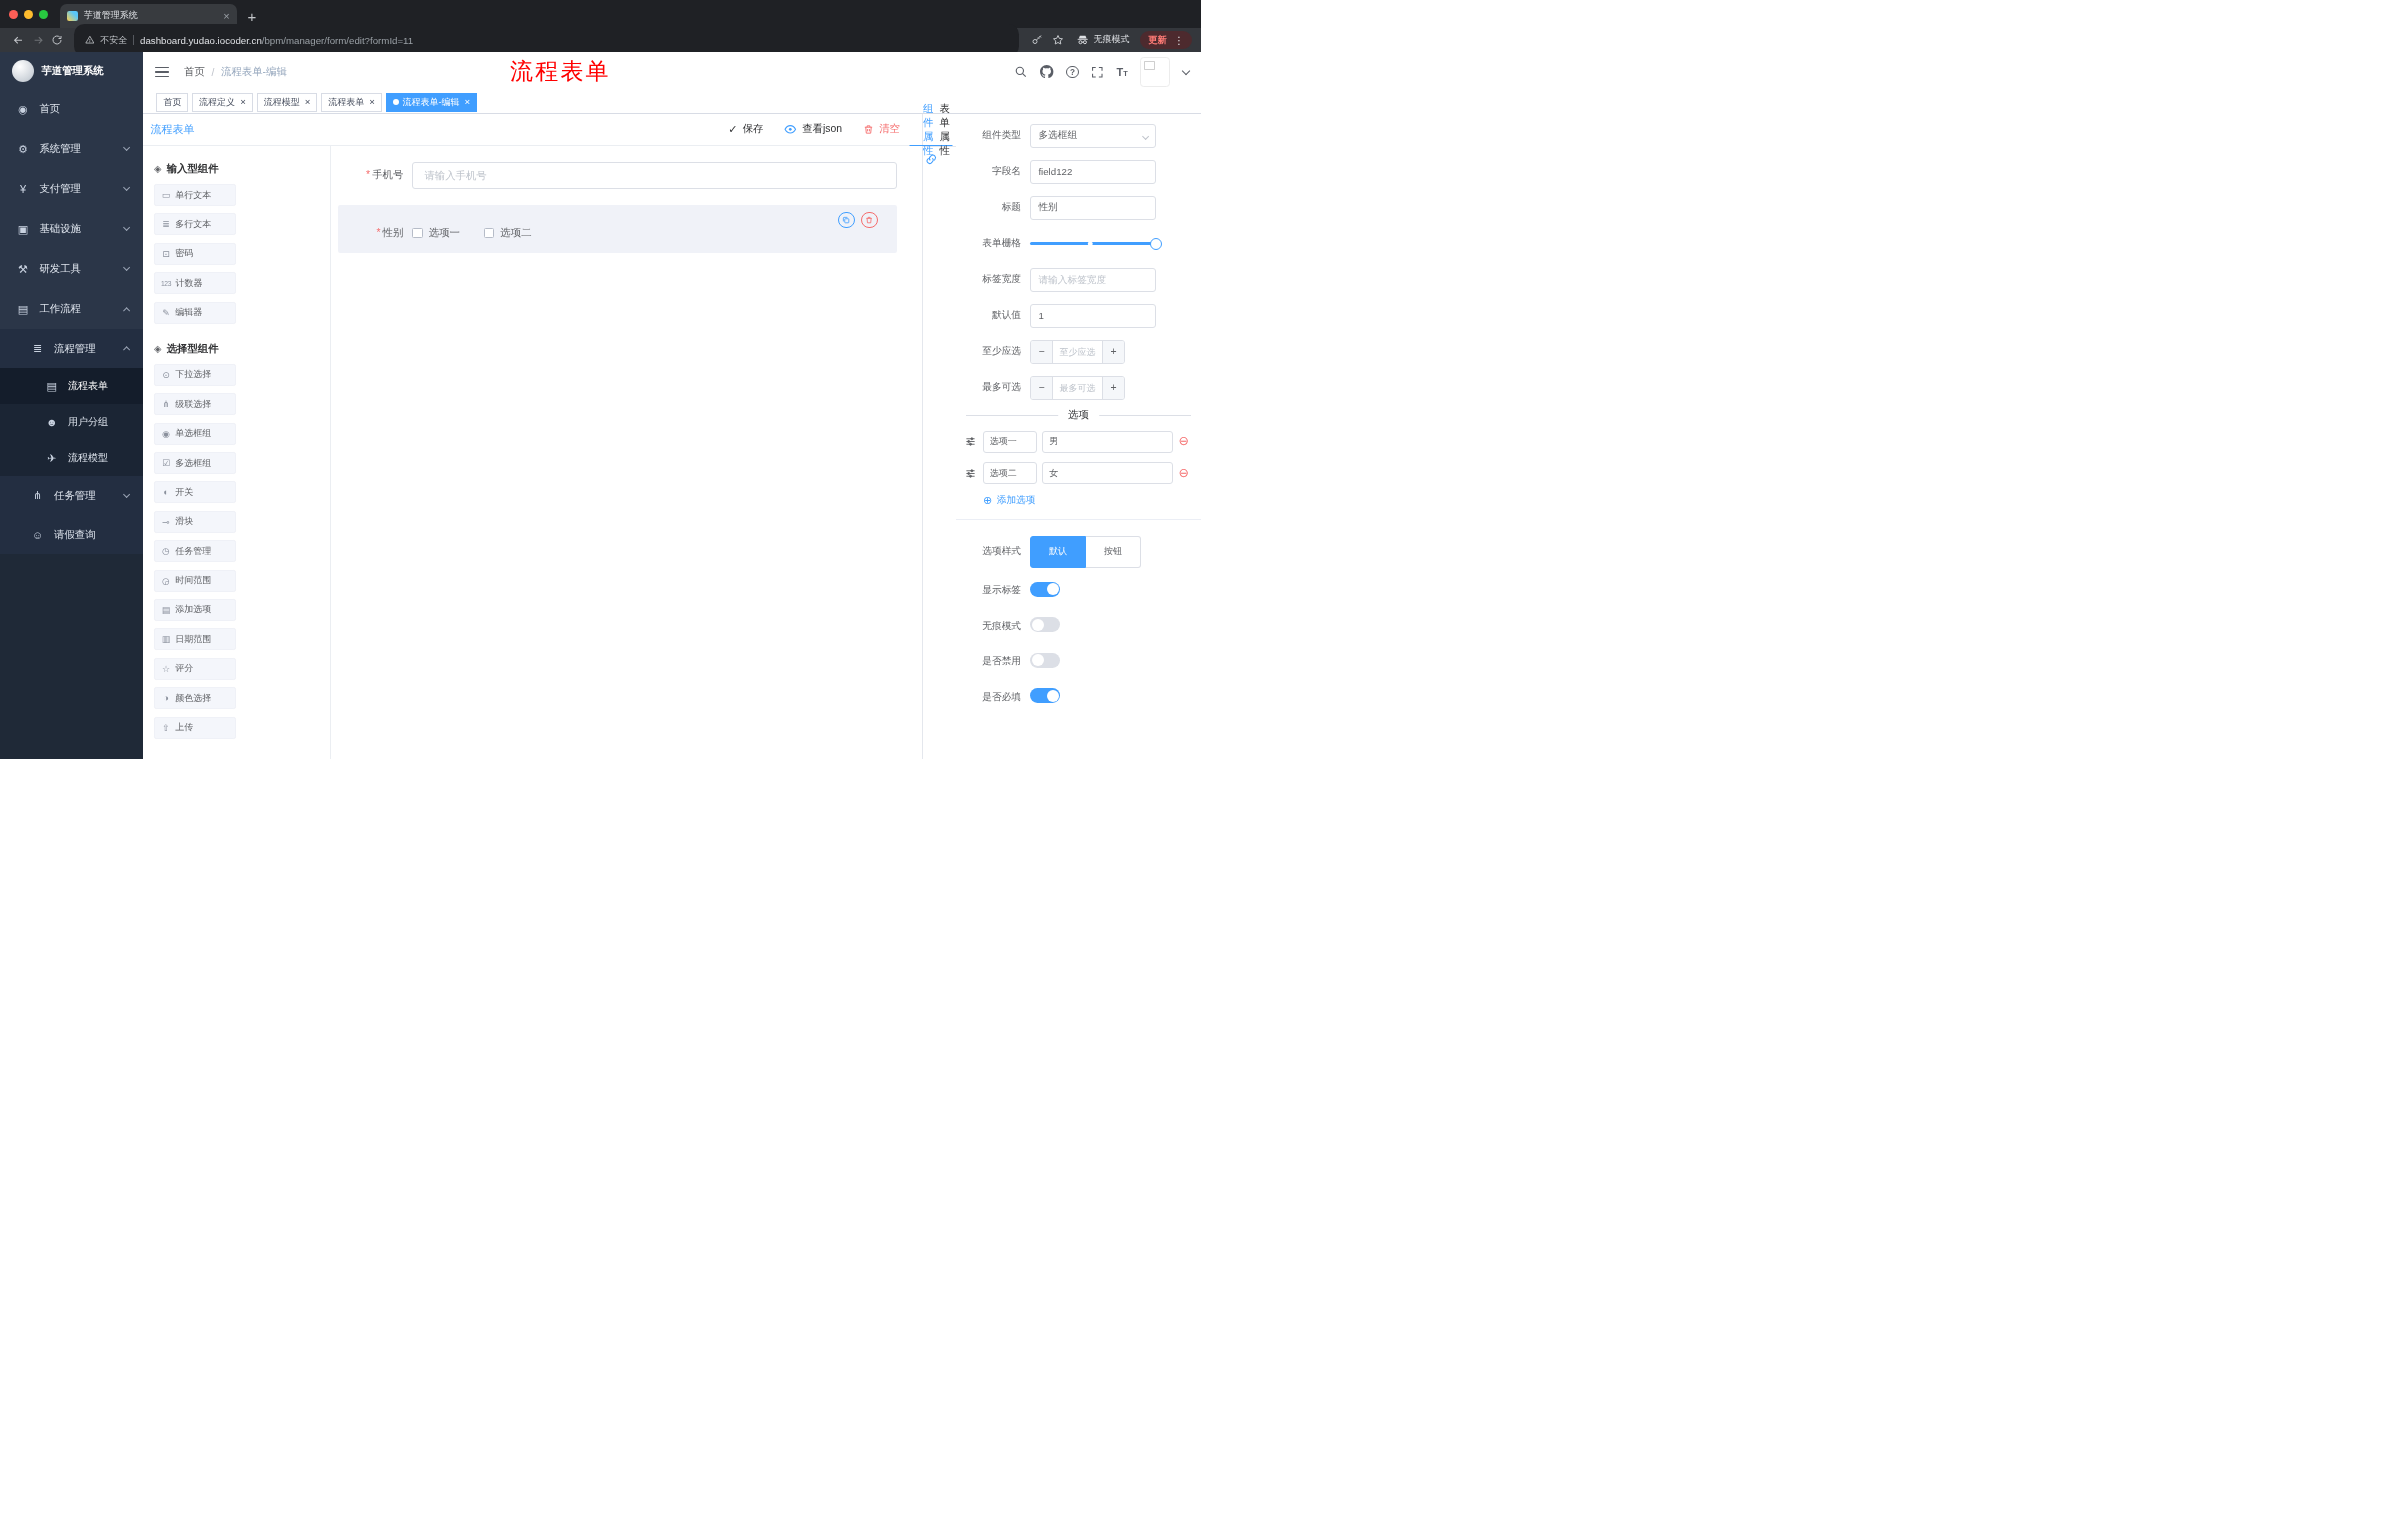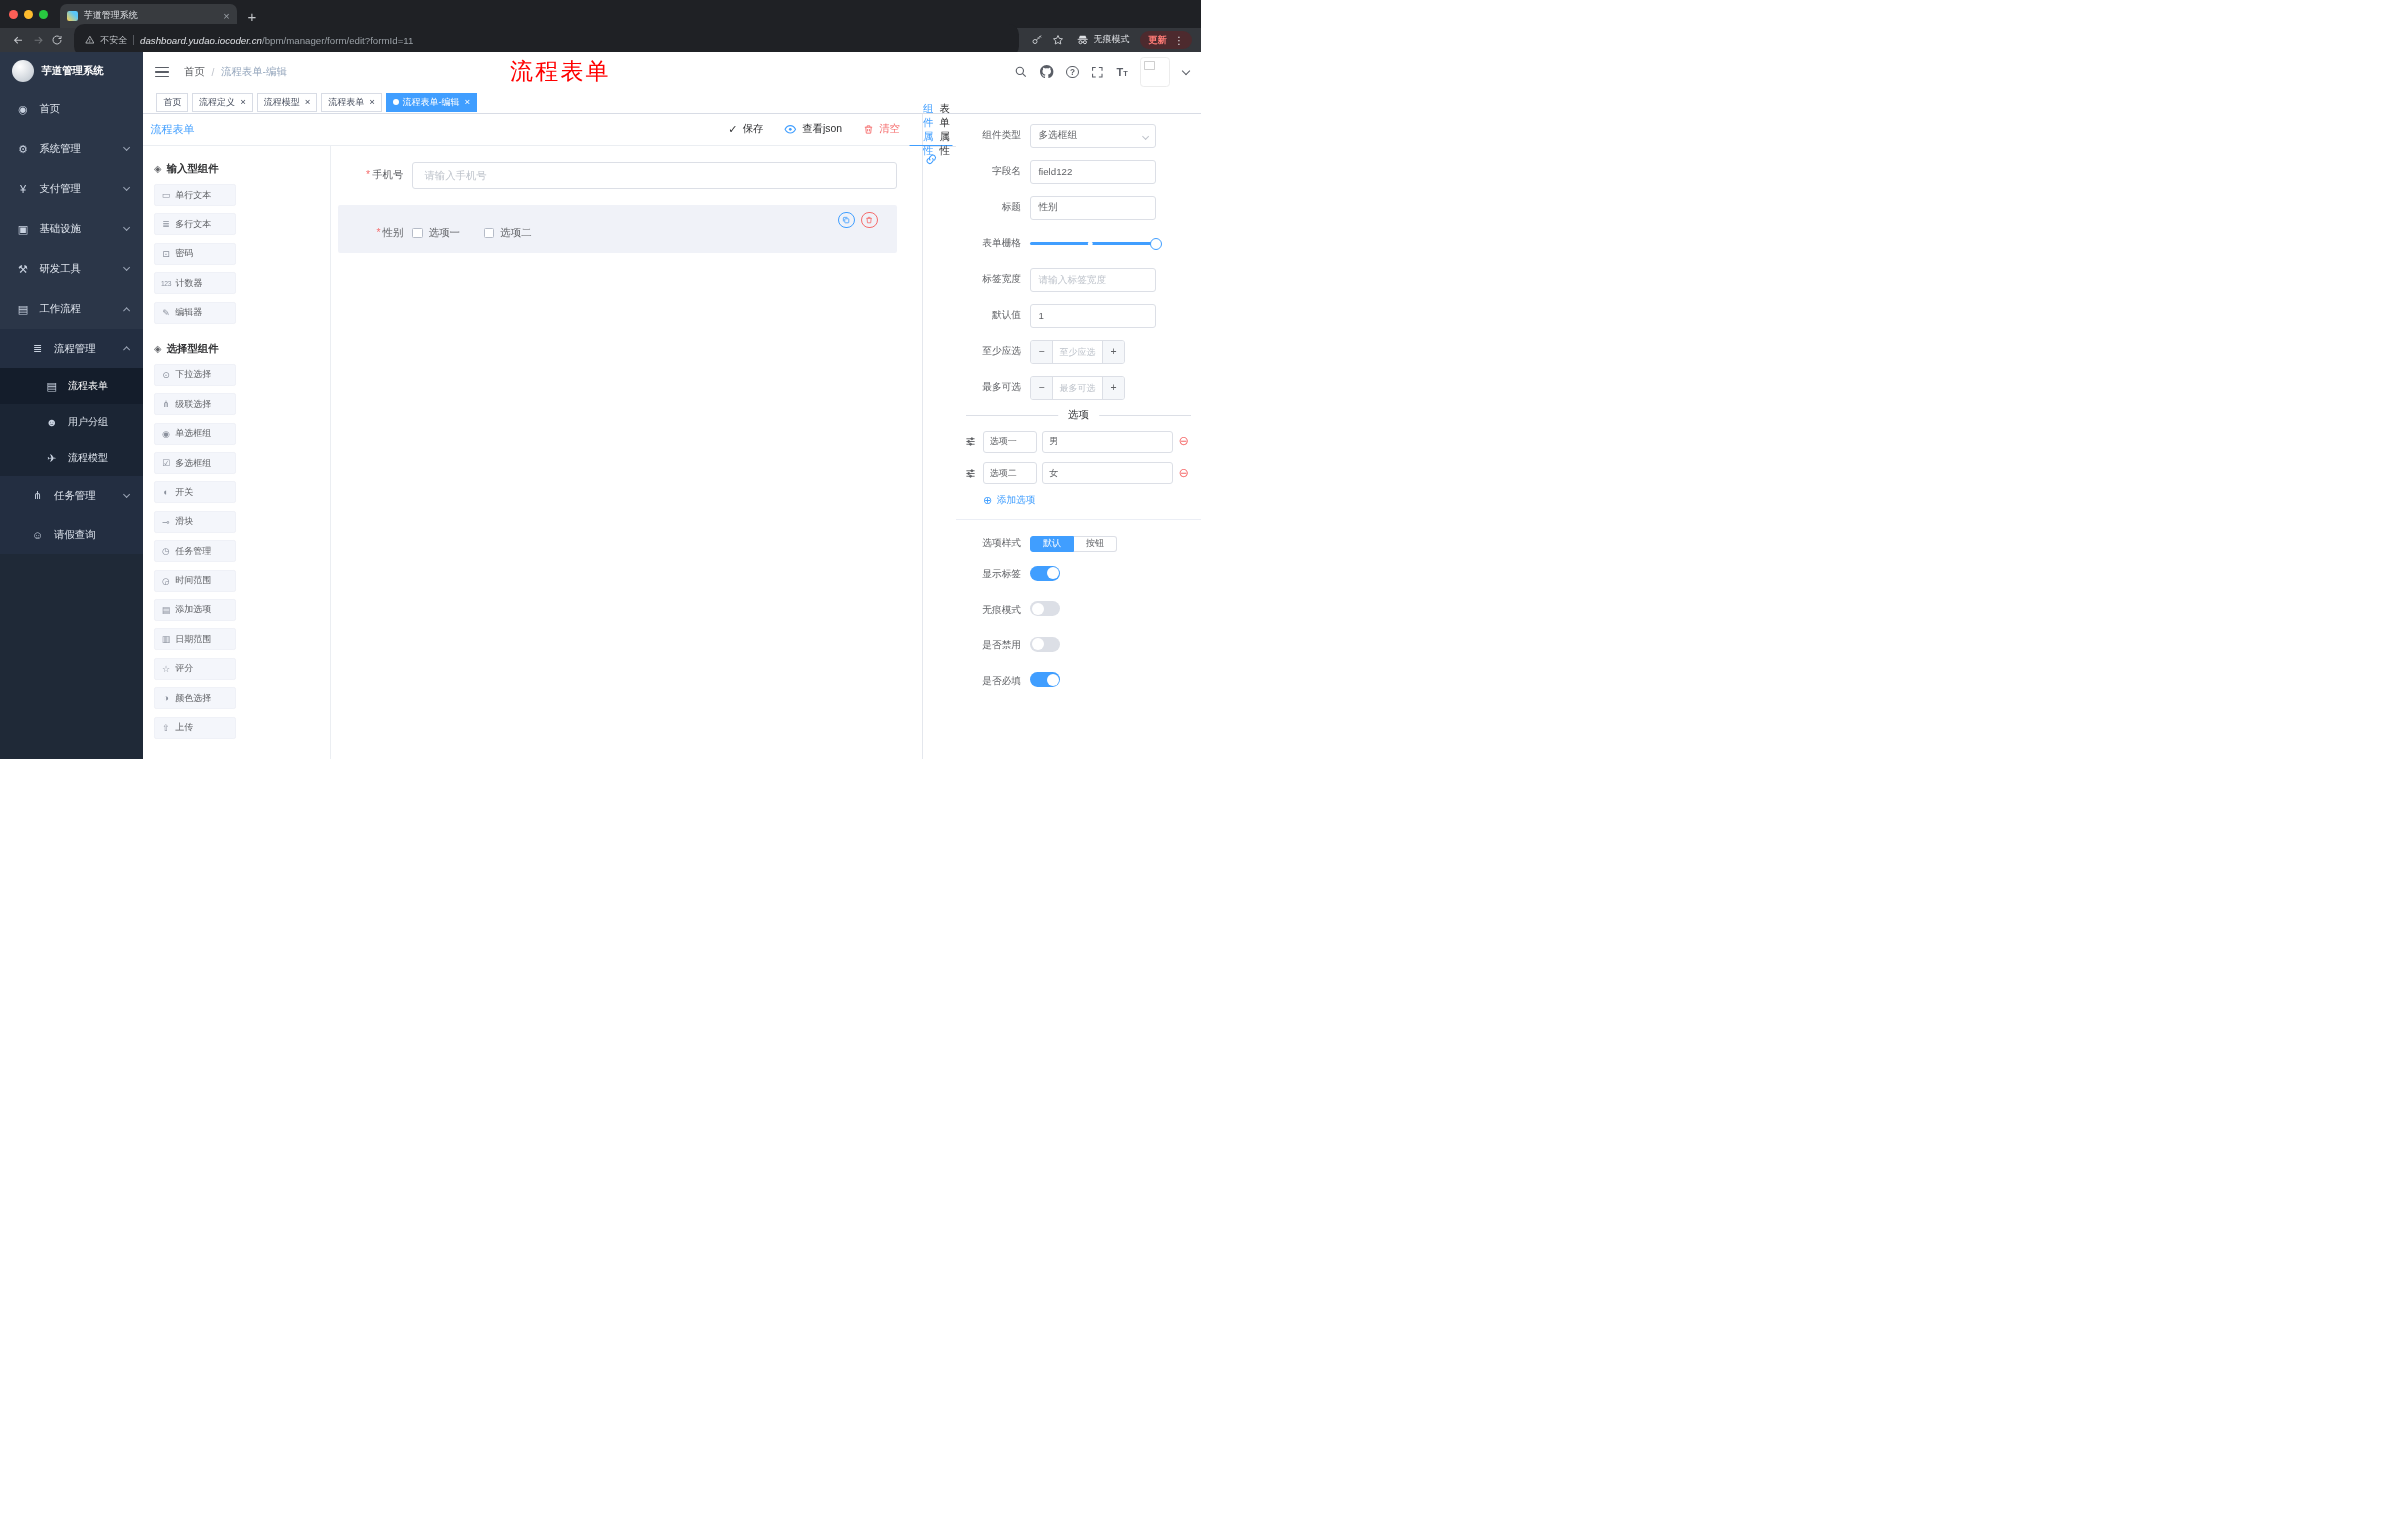--- a/index.html
+++ b/index.html
@@ -17,21 +17,21 @@
   .tab-title { flex:1; font-size:9px; color:#dfe1e5; white-space:nowrap; overflow:hidden; }
   .tab-x { color:#9aa0a6; font-size:11px; }
   .newtab { color:#c3c6ca; font-size:15px; margin:0 0 3.7px 10.4px; line-height:1; }
   .chrome-addr { height:24px; background:#34373c; display:flex; align-items:center; padding:0 9px; }
   .nav-btn { width:19.3px; height:19.3px; display:flex; align-items:center; justify-content:center; color:#c3c6ca; }
   .nav-btn.disabled { color:#6e7175; }
   .urlbar { flex:1; height:33px; background:#1f2125; border-radius:10.4px; display:flex; align-items:center; padding:0 10.4px; gap:6px; margin:0 7.4px; min-width:0; }
   .sec-label { font-size:9px; color:#c3c6ca; white-space:nowrap; }
   .url-sep { width:0.7px; height:10.4px; background:#55585e; }
   .url-text { font-size:9.7px; white-space:nowrap; overflow:hidden; }
-  .url-text .dom { color:#dfe1e5;font-style:italic; } .url-text .path { color:#9aa0a6; }
+  .url-text .dom { color:#dfe1e5; } .url-text .path { color:#9aa0a6; }
   .addr-ico { color:#c3c6ca; margin:0 4.5px; display:flex; align-items:center; }
   .incog { display:flex; align-items:center; gap:4.5px; color:#dfe1e5; font-size:9px; margin:0 7.4px; white-space:nowrap; }
   .update-pill { background:#4d2a2e; border-radius:9.7px; height:18.6px; display:flex; align-items:center; padding:0 8.2px; gap:6.7px; margin-left:3px; }
   .update-pill .upd { color:#ff7b76; font-size:9.3px; font-weight:bold; white-space:nowrap; }
   .update-pill .kebab { color:#dfe1e5; font-size:10.4px; letter-spacing:0; }
 
   
   .app { position:absolute; top:52px; left:0; right:0; bottom:0; display:flex; }
   .sidebar { width:143px; background:#2b3648; color:#dfe5ee; display:flex; flex-direction:column; font-size:10.4px; flex:0 0 143px; }
   .logo-row { height:37px; display:flex; align-items:center; gap:7.4px; padding-left:12px; }
@@ -143,21 +143,21 @@
   .opt-row { display:flex; align-items:center; gap:5.2px; margin:0 12px 9.7px 9px; }
   .drag-ico { color:#606266; flex:0 0 12.6px; display:flex; align-items:center; }
   .opt-input { height:22px; border:0.7px solid #dcdfe6; border-radius:3px; padding:0 6px; font-size:9px; color:#606266; font-family:inherit; outline:none; background:#fff; }
   .opt-text { flex:1; min-width:0; }
   .opt-val { flex:0 0 77px; }
   .opt-del { color:#f56c6c; font-size:12.6px; line-height:1; flex:0 0 auto; }
   .add-opt { display:flex; align-items:center; gap:4.5px; color:#409eff; font-size:9.7px; margin:1.5px 0 12px 27px; }
   .add-plus { font-size:11px; line-height:1; }
   .hsep { height:0.7px; background:#ebeef5; margin:12px 0 16.3px; }
   .btn-grp { display:flex; }
-  .bg-btn { height:16px; padding:0 12px; font-size:9px; display:flex; align-items:center; border:0.7px solid #dcdfe6; white-space:nowrap; }
+  .bg-btn { height:32px; padding:0 18px; font-size:9px; display:flex; align-items:center; border:0.7px solid #dcdfe6; white-space:nowrap; }
   .bg-btn.on { background:#409eff; border-color:#409eff; color:#fff; border-radius:3px 0 0 3px; }
   .bg-btn.off { background:#fff; color:#606266; border-radius:0 3px 3px 0; border-left:0; }
   .prow.toggle { margin-bottom:13.4px; height:22px; }
   .switch { width:30px; height:15px; border-radius:7.4px; position:relative; display:inline-block; }
   .switch.on { background:#409eff; }
   .switch.off { background:#dcdfe6; }
   .switch::after { content:""; position:absolute; top:1.5px; width:12px; height:12px; border-radius:50%; background:#fff; }
   .switch.on::after { right:1.5px; }
   .switch.off::after { left:1.5px; }
   svg { display:block; }

